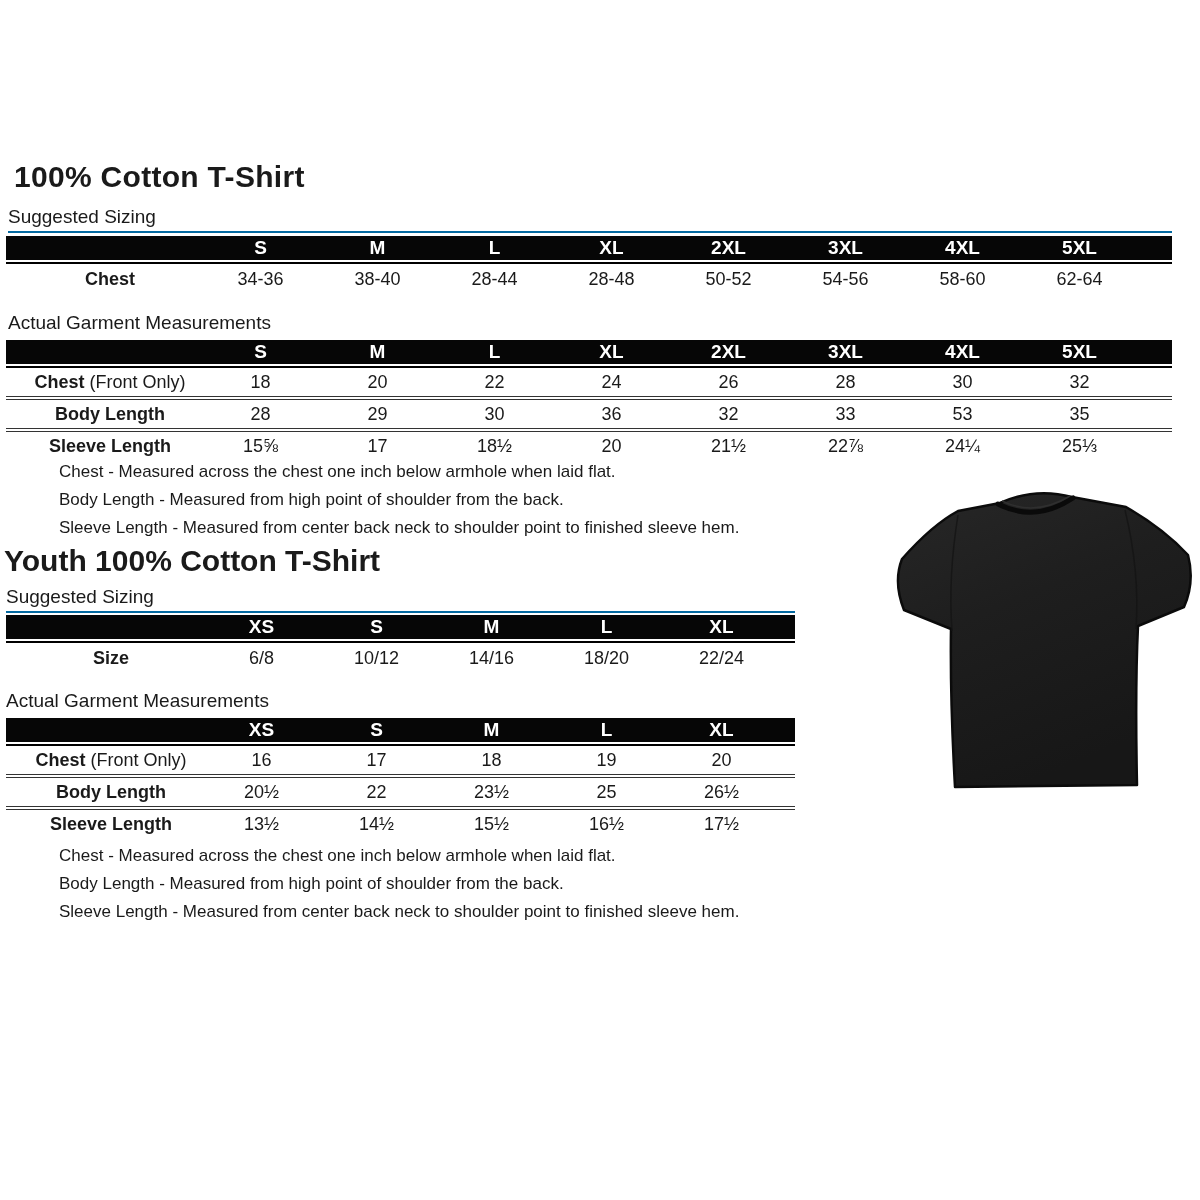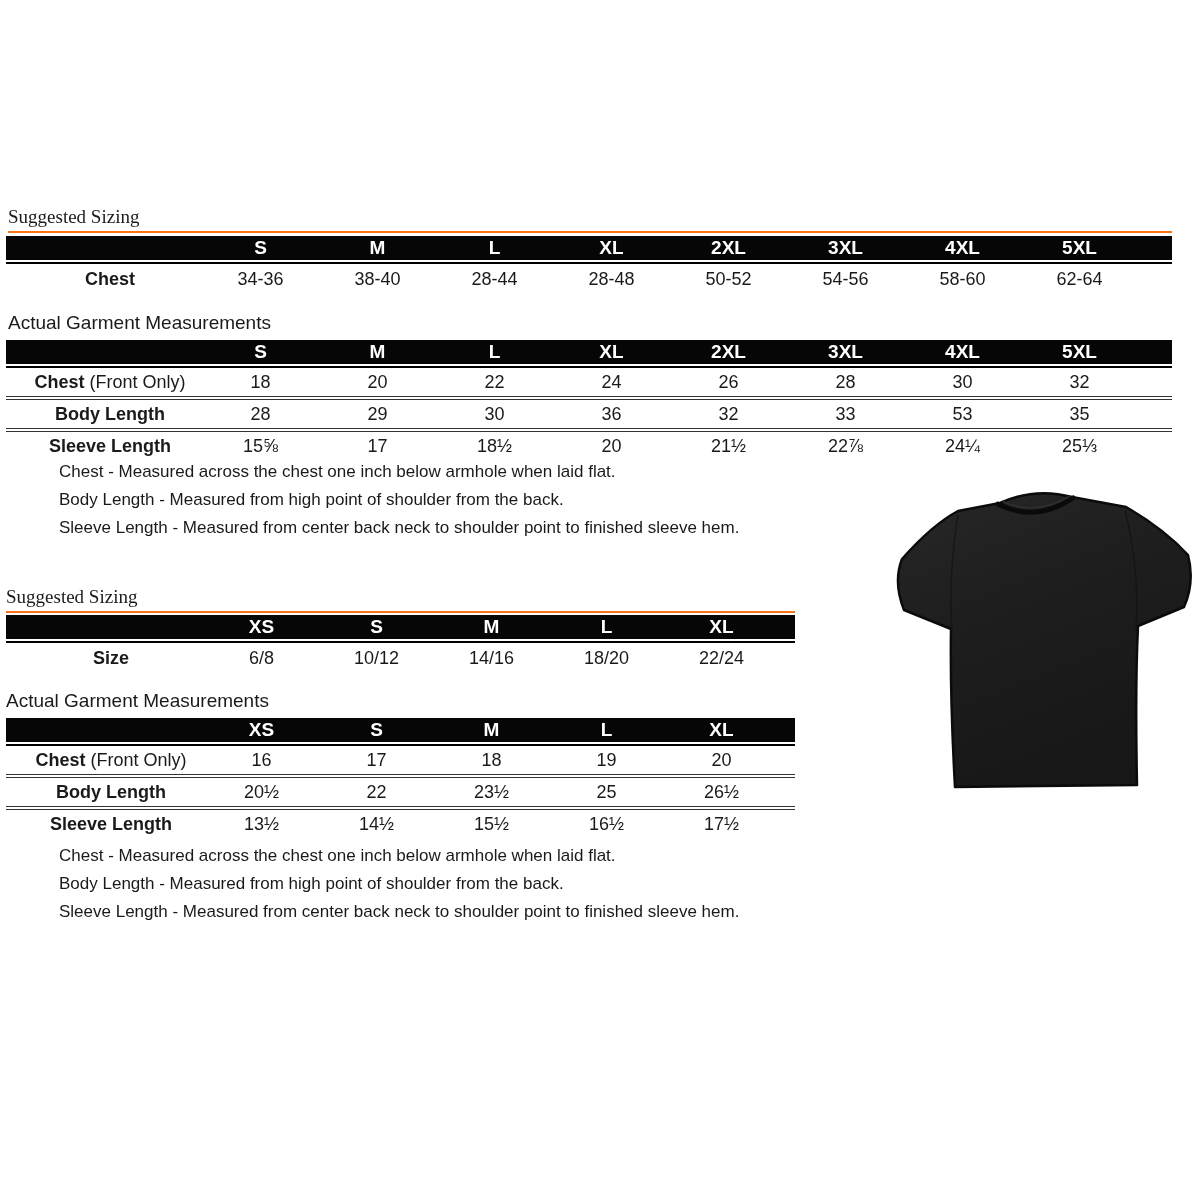--- a/index.html
+++ b/index.html
@@ -7,41 +7,42 @@
           font-family:"Liberation Sans","DejaVu Sans",sans-serif;color:#1a1a1a;}
   .abs{position:absolute;}
 
   .page-title{left:14px;top:160px;font-size:30px;font-weight:bold;letter-spacing:.3px;white-space:nowrap;}
   .banner{left:347px;top:166px;width:551px;height:40px;background:#070707;color:#fff;
           display:flex;align-items:center;justify-content:center;
           font-size:28px;font-weight:bold;letter-spacing:7px;}
   .youth-title{left:4px;top:544px;font-size:30px;font-weight:bold;white-space:nowrap;}
 
   .sec-label{font-size:19px;height:25px;white-space:nowrap;}
-  .sec-label.u{border-bottom:2px solid #f97316;font-family:Liberation Serif, serif;}
+  .sec-label.u{border-bottom:2px solid #0369a1;}
 
   table.tbl{position:absolute;border-collapse:separate;border-spacing:0;table-layout:fixed;}
   table.tbl th{background:#060606;color:#ffffff;font-weight:bold;font-size:19px;height:24px;
                padding:0;text-align:center;border-bottom:2px solid #ffffff;overflow:hidden;}
   table.tbl td{font-size:18px;text-align:center;padding:0;height:30px;vertical-align:middle;overflow:hidden;}
   table.tbl tr.hline td{border-top:2px solid #000000;}
   table.tbl tr.dsep td{border-top:4px double #333333;}
   table.tbl td.rowlab{text-align:center;padding-left:12px;font-weight:bold;white-space:nowrap;}
   table.tbl td.rowlab .sfx{font-weight:normal;}
   table.meas td{height:28px;}
 
   .notes{font-size:17px;line-height:28px;white-space:nowrap;margin-left:45px;}
 
   .tshirt{left:892px;top:487px;width:306px;height:314px;}
 </style>
 </head>
 <body>
 
 <div class="canvas">
 
+  <div class="abs page-title">100% Cotton T-Shirt</div>
 
   <div class="abs sec-label u" style="left:8px;top:206px;width:1164px;">Suggested Sizing</div>
 
   <table class="tbl" style="left:6px;top:236px;width:1166px;">
     <colgroup>
       <col style="width:196px;">
         <col style="width:117px;">
         <col style="width:117px;">
         <col style="width:117px;">
       <col style="width:117px;">
@@ -149,20 +150,21 @@
       </tr>
     </tbody>
   </table>
 
   <div class="abs notes" style="left:14px;top:458px;">
     <div>Chest - Measured across the chest one inch below armhole when laid flat.</div>
     <div>Body Length - Measured from high point of shoulder from the back.</div>
     <div>Sleeve Length - Measured from center back neck to shoulder point to finished sleeve hem.</div>
   </div>
 
+  <div class="abs youth-title">Youth 100% Cotton T-Shirt</div>
 
   <div class="abs sec-label u" style="left:6px;top:586px;width:789px;">Suggested Sizing</div>
 
   <table class="tbl" style="left:6px;top:615px;width:789px;">
     <colgroup>
       <col style="width:198px;">
         <col style="width:115px;">
         <col style="width:115px;">
         <col style="width:115px;">
       <col style="width:115px;">

